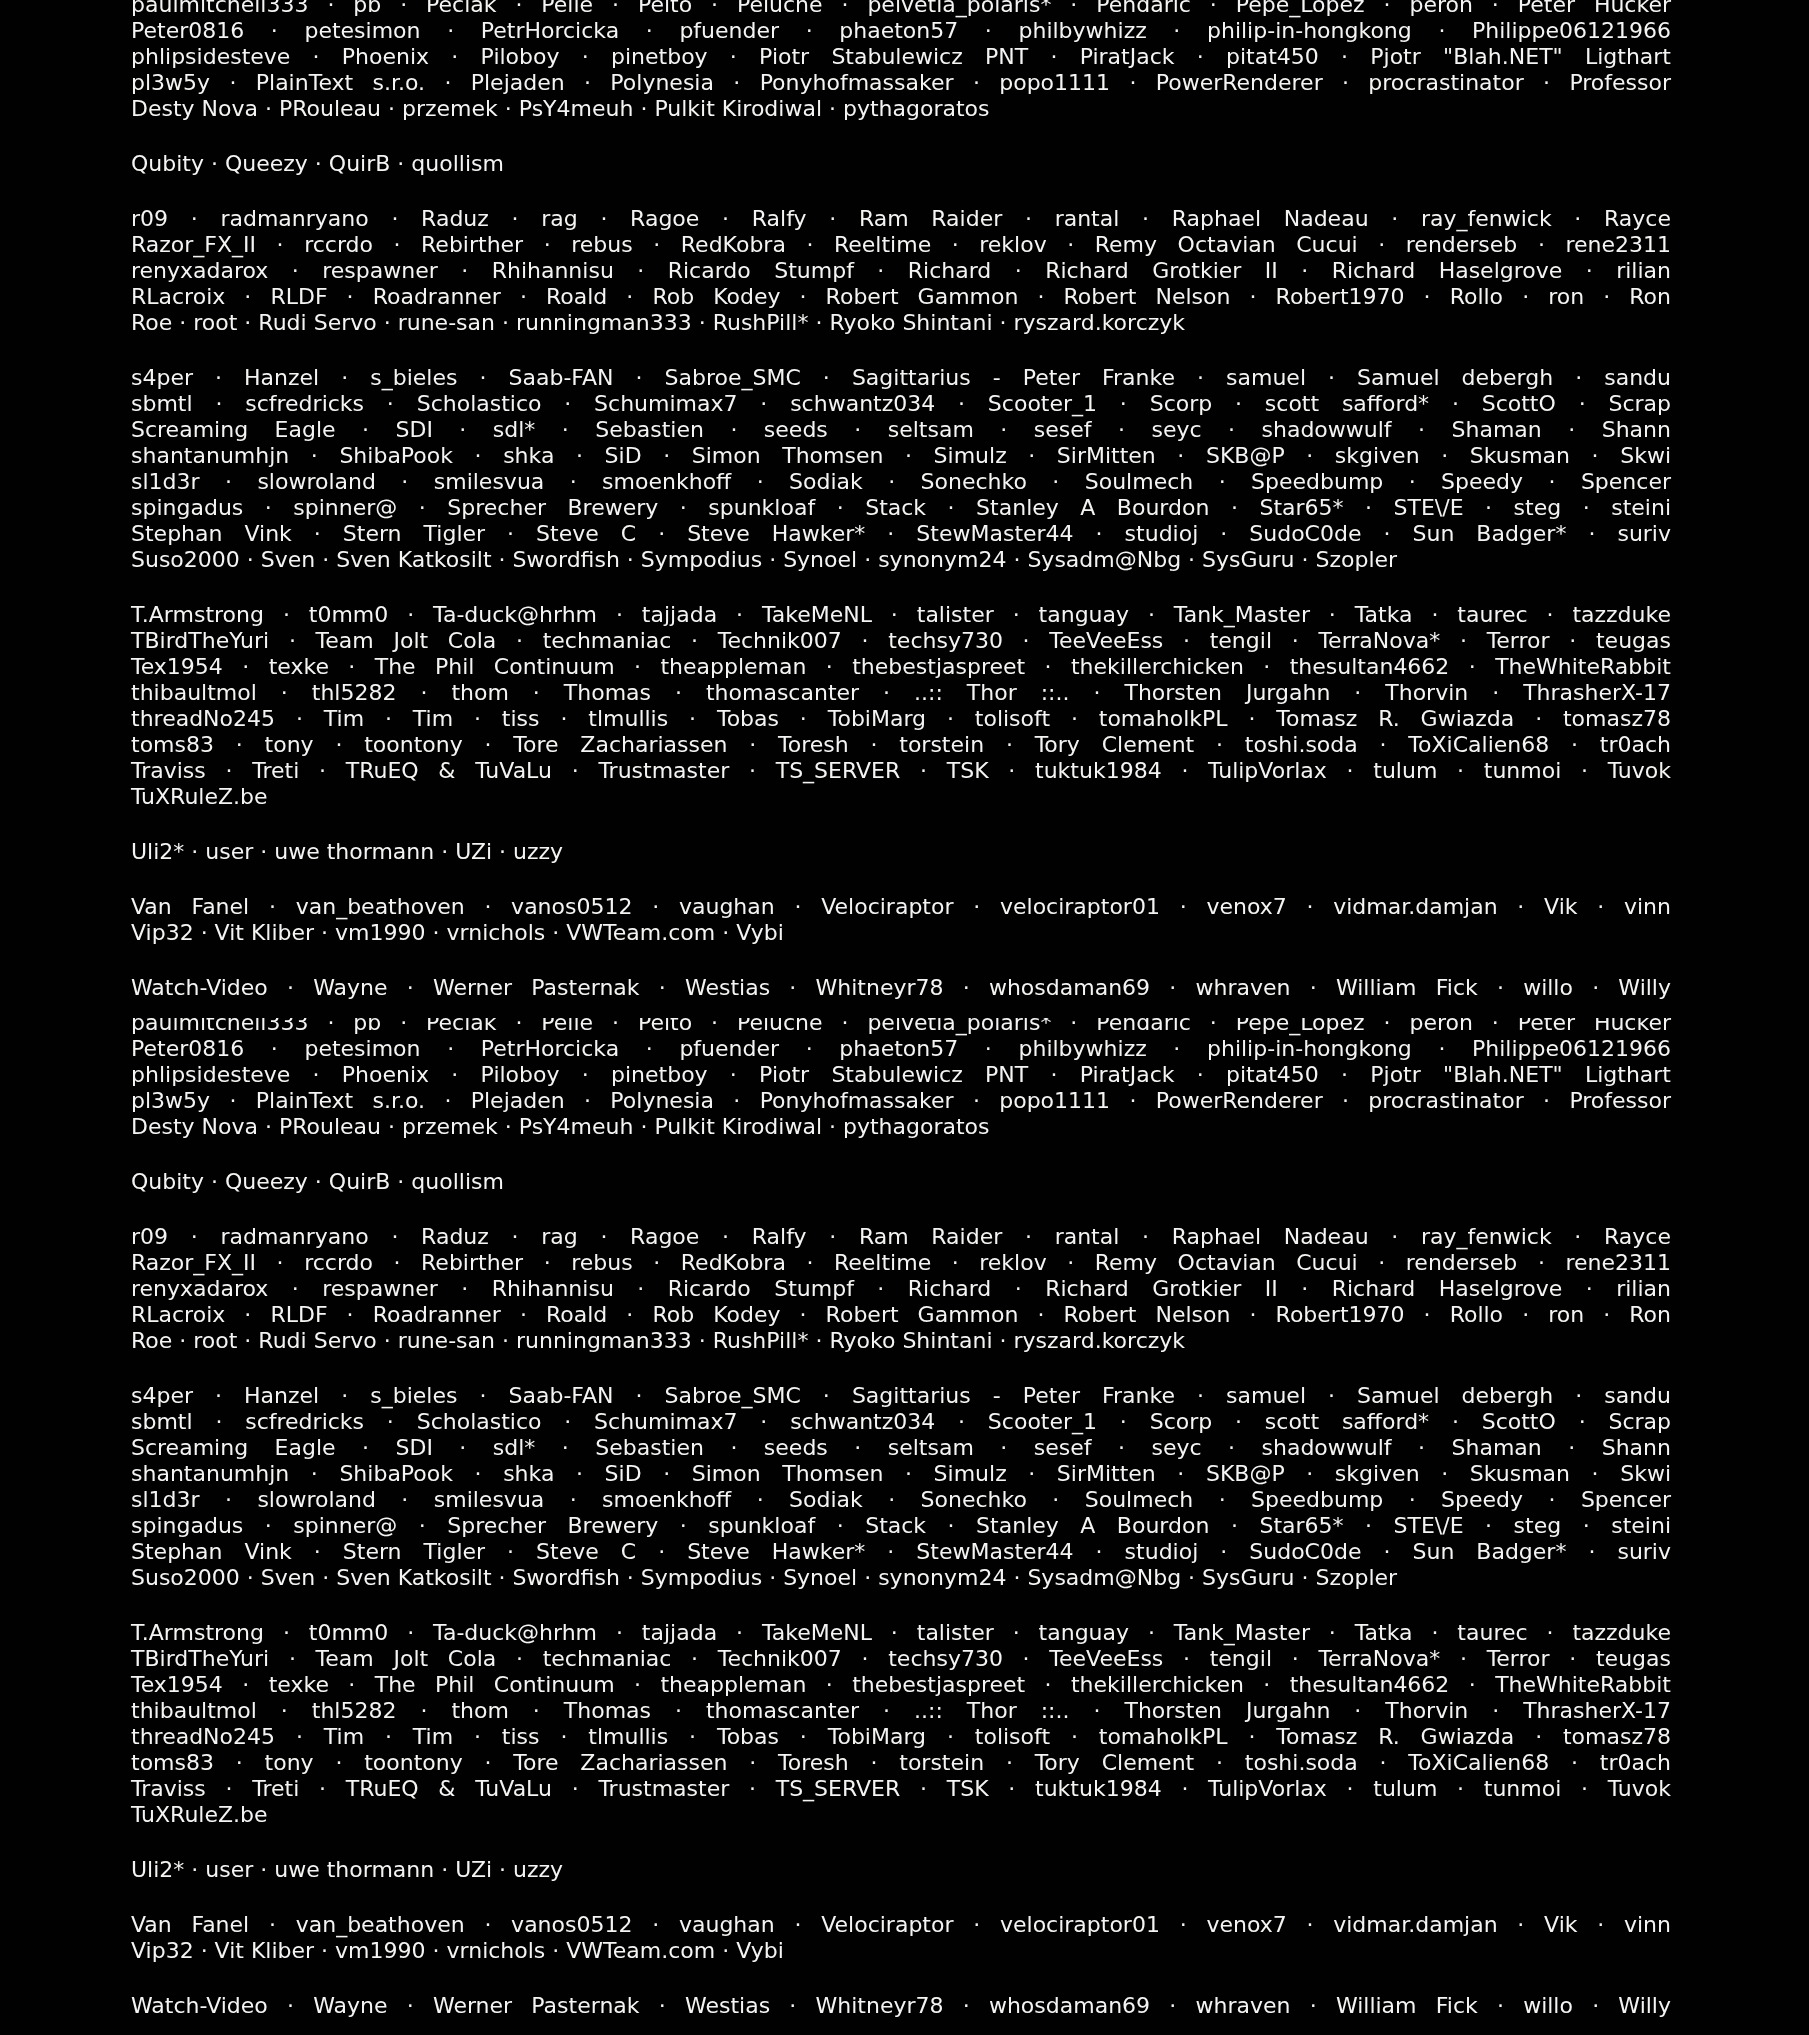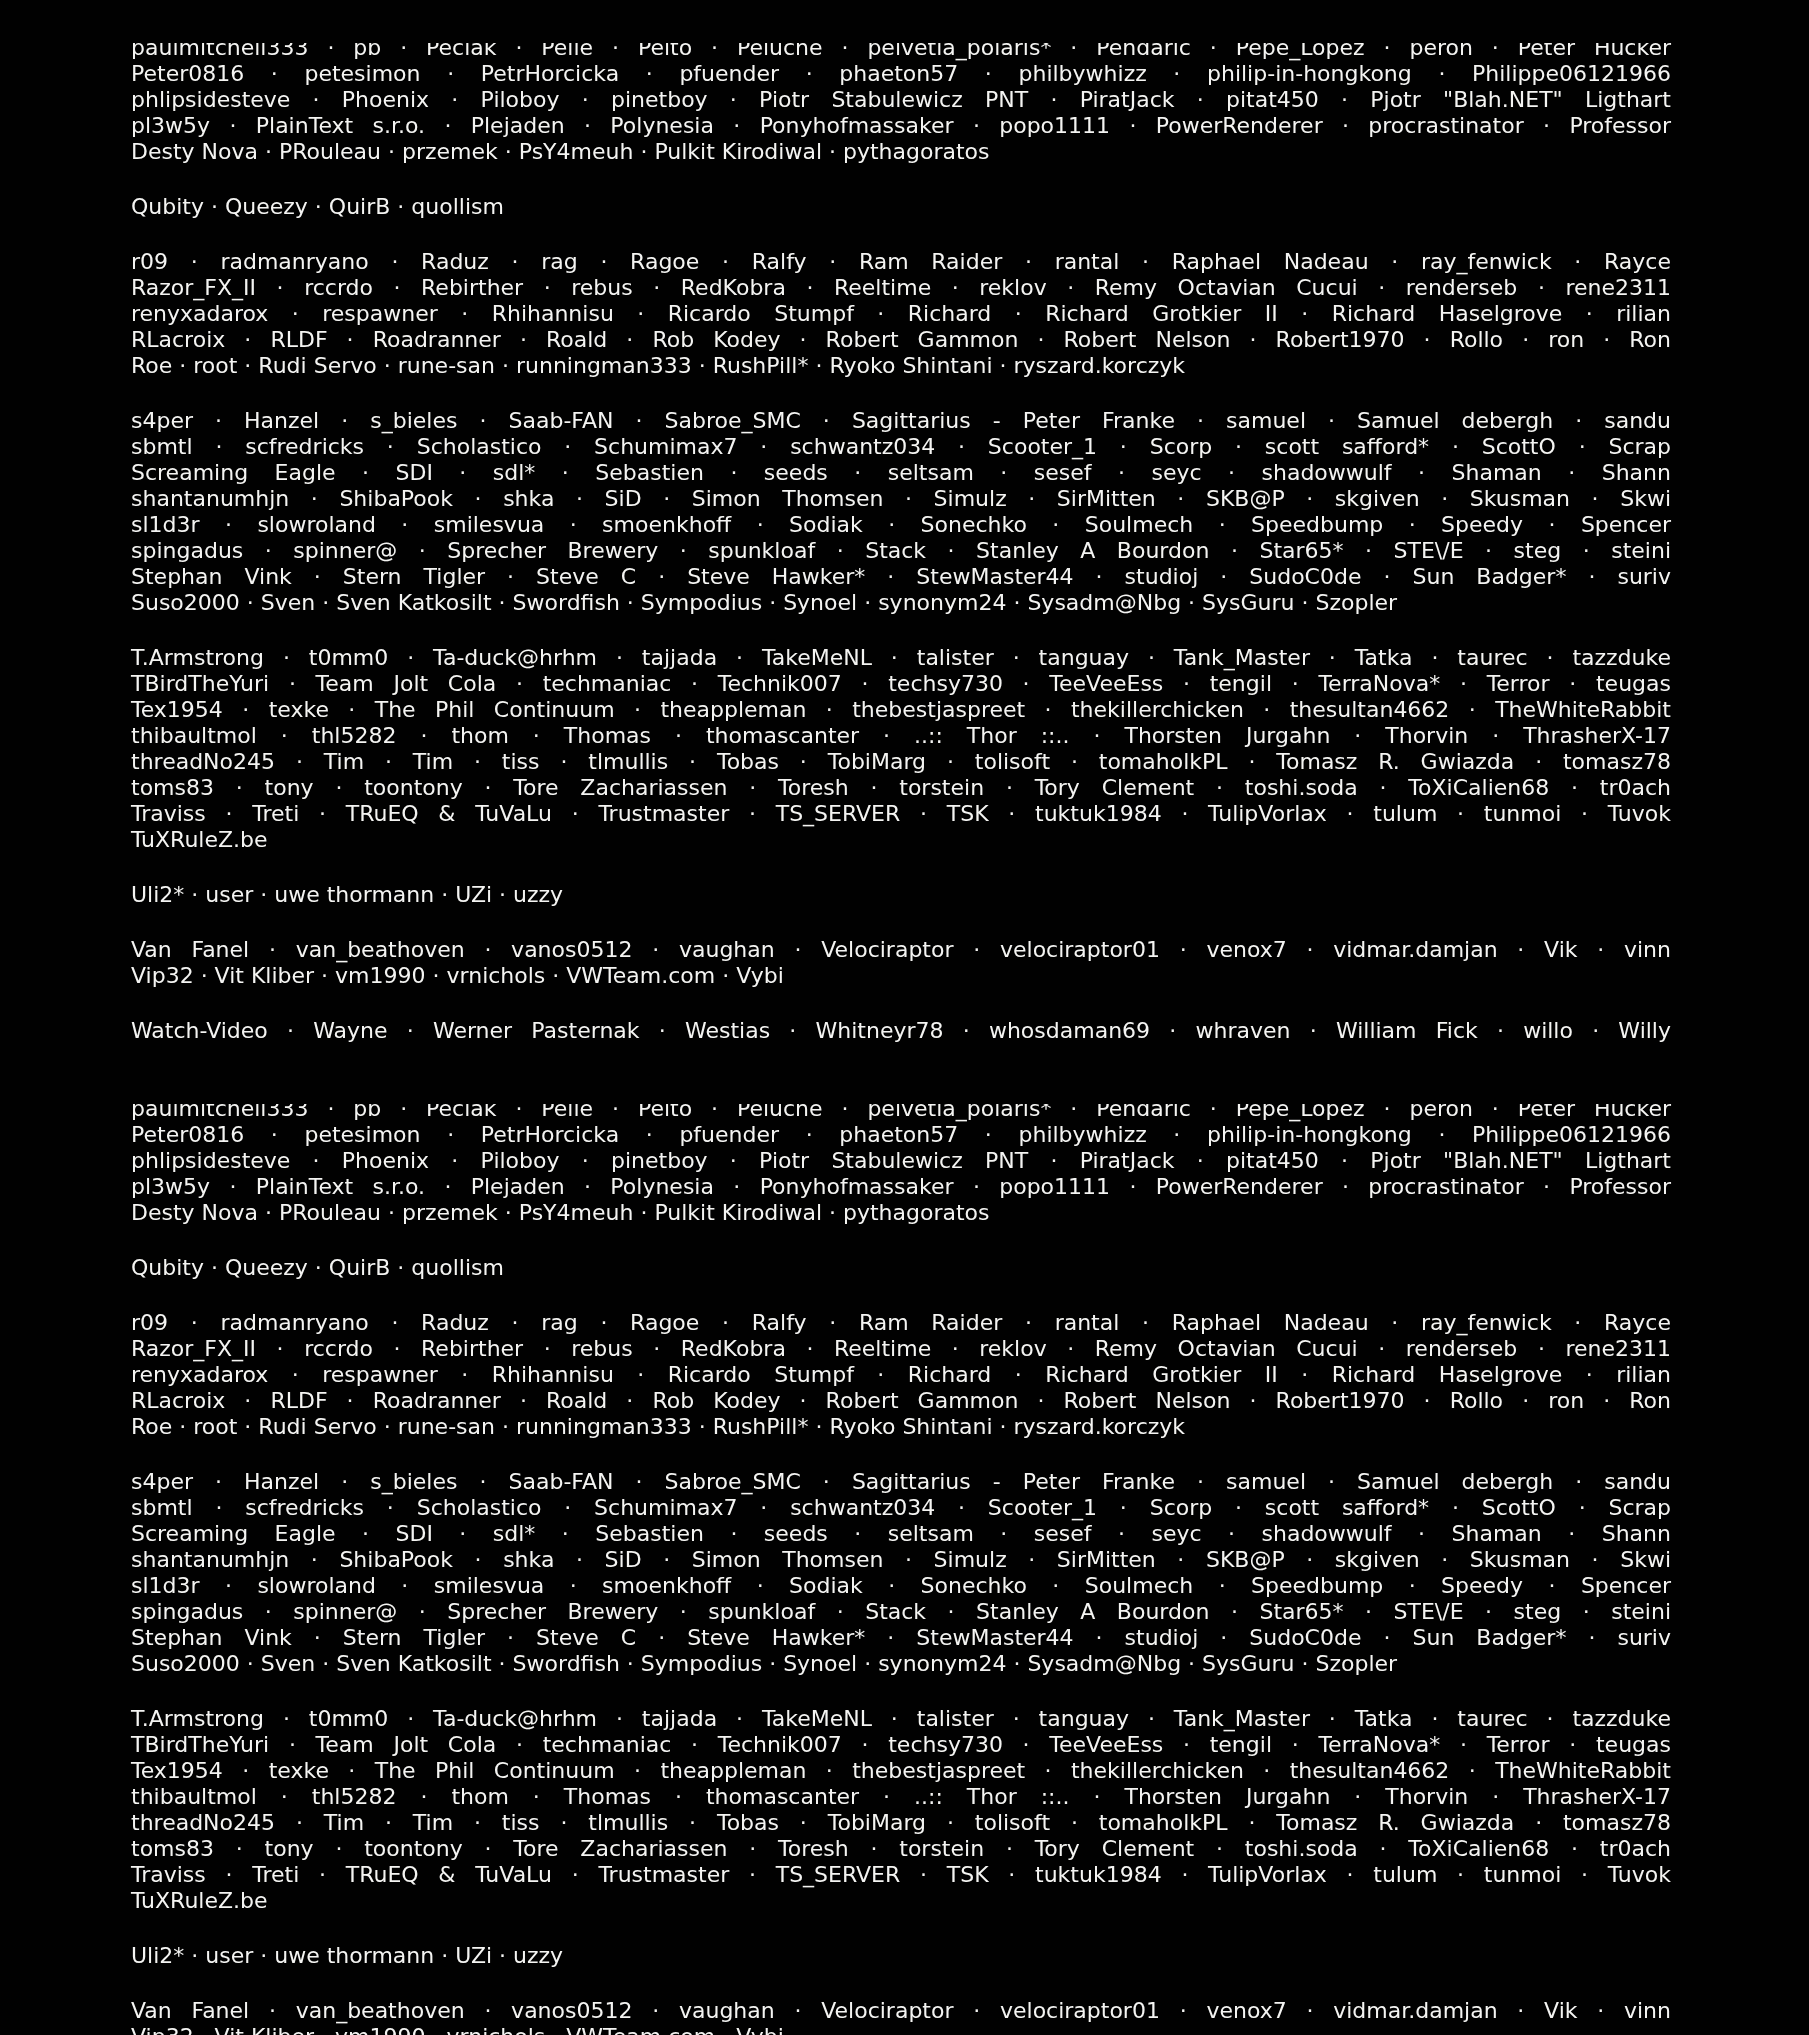--- a/index.html
+++ b/index.html
@@ -12,21 +12,20 @@
     height: 2035px;
     overflow: hidden;
     font-family: "DejaVu Sans", sans-serif;
   }
   .screen {
     position: relative;
     width: 1809px;
     height: 1018px;
     overflow: hidden;
     background: #010101;
-    margin-top: 43px;
   }
   .credits {
     position: absolute;
     left: 131px;
     top: -8.1px;
     width: 1540px;
   }
   .para {
     margin: 0 0 29px 0;
   }

